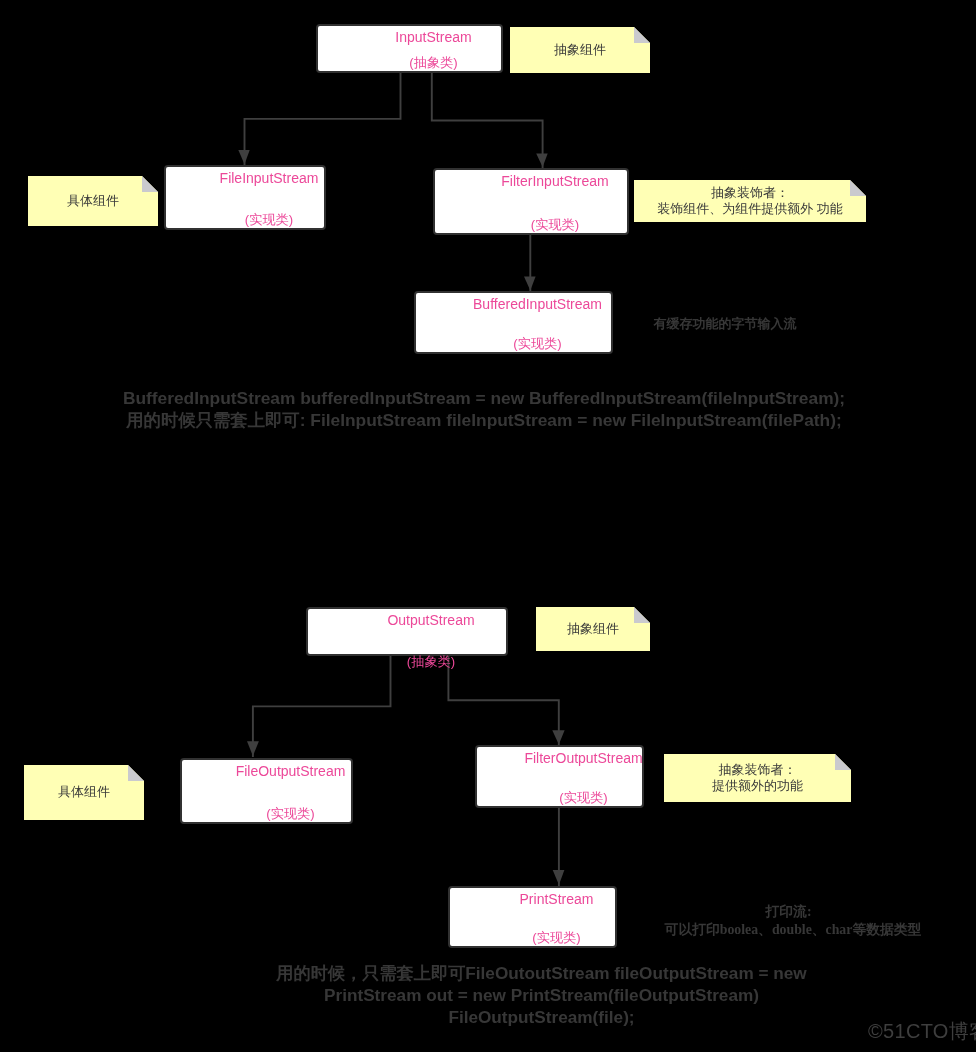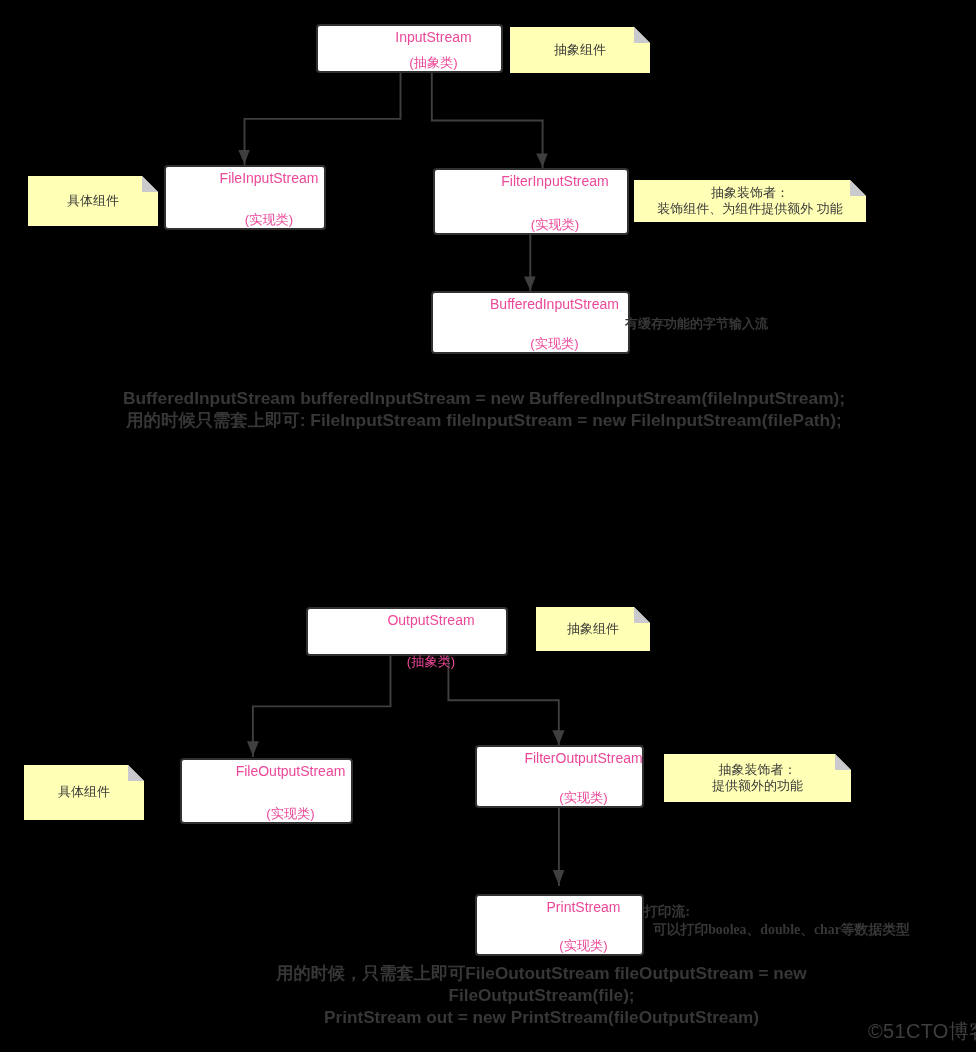--- a/index.html
+++ b/index.html
@@ -15,21 +15,21 @@
     position:absolute;background:#ffffff;border:2px solid #313131;border-radius:4px;
     box-sizing:border-box;display:flex;flex-direction:column;align-items:center;
     justify-content:space-between;color:#ec4899;font-size:14px;line-height:15px;white-space:nowrap;padding-top:4px;padding-left:48px;
   }
   .uml-box .l2{font-size:13.2px;line-height:16px;}
   .note{position:absolute;box-sizing:border-box;}
   .note .body{position:absolute;inset:0;}
   .note .txt{position:absolute;inset:0;padding-top:0;box-sizing:border-box;display:flex;flex-direction:column;
     align-items:center;justify-content:center;color:#3a3a3a;font-size:13px;line-height:16.5px;white-space:nowrap;}
   .caption{position:absolute;color:#373737;text-align:center;font-weight:bold;font-family:"Liberation Sans","DejaVu Sans",sans-serif;}
-  .tag{position:absolute;color:#373737;font-weight:bold;white-space:nowrap;font-family:"Liberation Sans","DejaVu Sans",sans-serif;}
+  .tag{position:absolute;color:#373737;text-align:center;font-weight:bold;white-space:nowrap;font-family:"Liberation Sans","DejaVu Sans",sans-serif;}
   .wm{position:absolute;color:#d8d8d8;font-size:16.1px;white-space:nowrap;font-family:"Liberation Sans","DejaVu Sans",sans-serif;}
   .wm2{position:absolute;color:#3e3e3e;font-size:20px;white-space:nowrap;letter-spacing:0.3px;overflow:hidden;width:108px;font-family:"Liberation Sans","DejaVu Sans",sans-serif;}
 </style>
 </head>
 <body>
 
 <div class="stage">
 
   <svg class="lines" viewBox="0 0 976 1052">
     <g stroke="#3f3f3f" stroke-width="1.9" fill="none">
@@ -64,21 +64,21 @@
   <div class="uml-box" style="left:164px;top:165px;width:162px;height:65px;">
     <div class="l1">FileInputStream</div>
     <div class="l2">(实现类)</div>
   </div>
 
   <div class="uml-box" style="left:433px;top:168px;width:196px;height:67px;">
     <div class="l1">FilterInputStream</div>
     <div class="l2">(实现类)</div>
   </div>
 
-  <div class="uml-box" style="left:431px;top:291px;width:199px;height:63px;">
+  <div class="uml-box" style="left:414px;top:291px;width:199px;height:63px;">
     <div class="l1">BufferedInputStream</div>
     <div class="l2">(实现类)</div>
   </div>
 
   <div class="note" style="left:510px;top:27px;width:140px;height:46px;">
     <svg class="body" viewBox="0 0 140 46" preserveAspectRatio="none">
       <path d="M0,0 H124 L140,16 V46 H0 Z" fill="#ffffb5"></path>
       <path d="M124,0 L140,16 H124 Z" fill="#cacace"></path>
     </svg>
     <div class="txt">
@@ -124,21 +124,21 @@
   <div class="uml-box" style="left:158px;top:758px;width:173px;height:66px;margin-left:22px;">
     <div class="l1">FileOutputStream</div>
     <div class="l2">(实现类)</div>
   </div>
 
   <div class="uml-box" style="left:475px;top:745px;width:169px;height:63px;">
     <div class="l1">FilterOutputStream</div>
     <div class="l2">(实现类)</div>
   </div>
 
-  <div class="uml-box" style="left:475px;top:886px;width:169px;height:62px;margin-top:8px;">
+  <div class="uml-box" style="left:448px;top:886px;width:169px;height:62px;">
     <div class="l1">PrintStream</div>
     <div class="l2">(实现类)</div>
   </div>
 
   <div class="note" style="left:536px;top:607px;width:114px;height:44px;">
     <svg class="body" viewBox="0 0 114 44" preserveAspectRatio="none">
       <path d="M0,0 H98 L114,16 V44 H0 Z" fill="#ffffb5"></path>
       <path d="M98,0 L114,16 H98 Z" fill="#cacace"></path>
     </svg>
     <div class="txt">
@@ -167,20 +167,20 @@
     </div>
   </div>
 
   <div class="tag" style="left:653px;top:903px;width:280px;font-size:13.8px;line-height:17.5px;font-family:'Liberation Serif',serif;">
     <div style="margin-left:-9px;">打印流:</div>
     <div>可以打印boolea、double、char等数据类型</div>
   </div>
 
   <div class="caption" style="left:241px;top:963px;width:601px;font-size:17.2px;line-height:21.75px;">
     <div>用的时候，只需套上即可FileOutoutStream fileOutputStream = new</div>
+    <div>PrintStream out = new PrintStream(fileOutputStream)</div>
     <div>FileOutputStream(file);</div>
-    <div>PrintStream out = new PrintStream(fileOutputStream)</div>
   </div>
 
   <div class="wm2" style="left:868px;top:1018px;">©51CTO博客</div>
   <div class="wm" style="left:695px;top:1024px;margin-top:36px;">https://blog.csdn.net/weixin_43201538</div>
 
 </div>
 
 </body></html>

